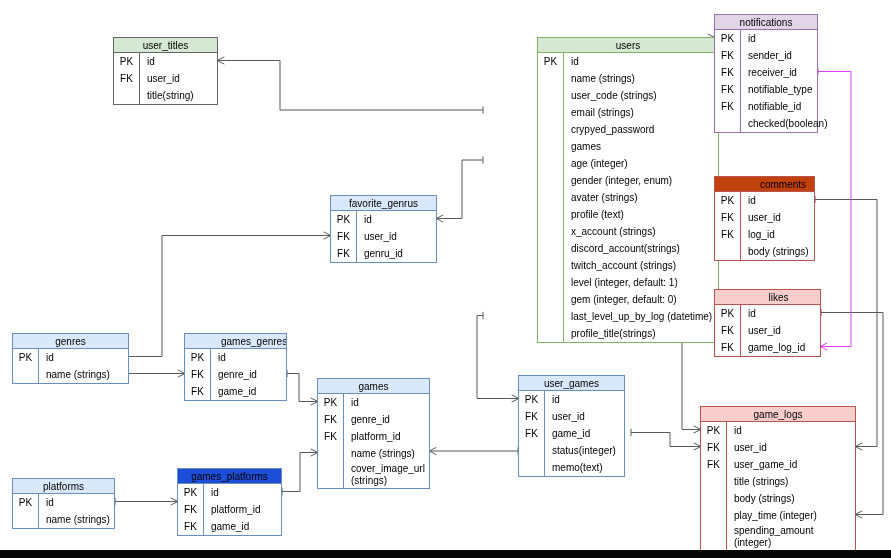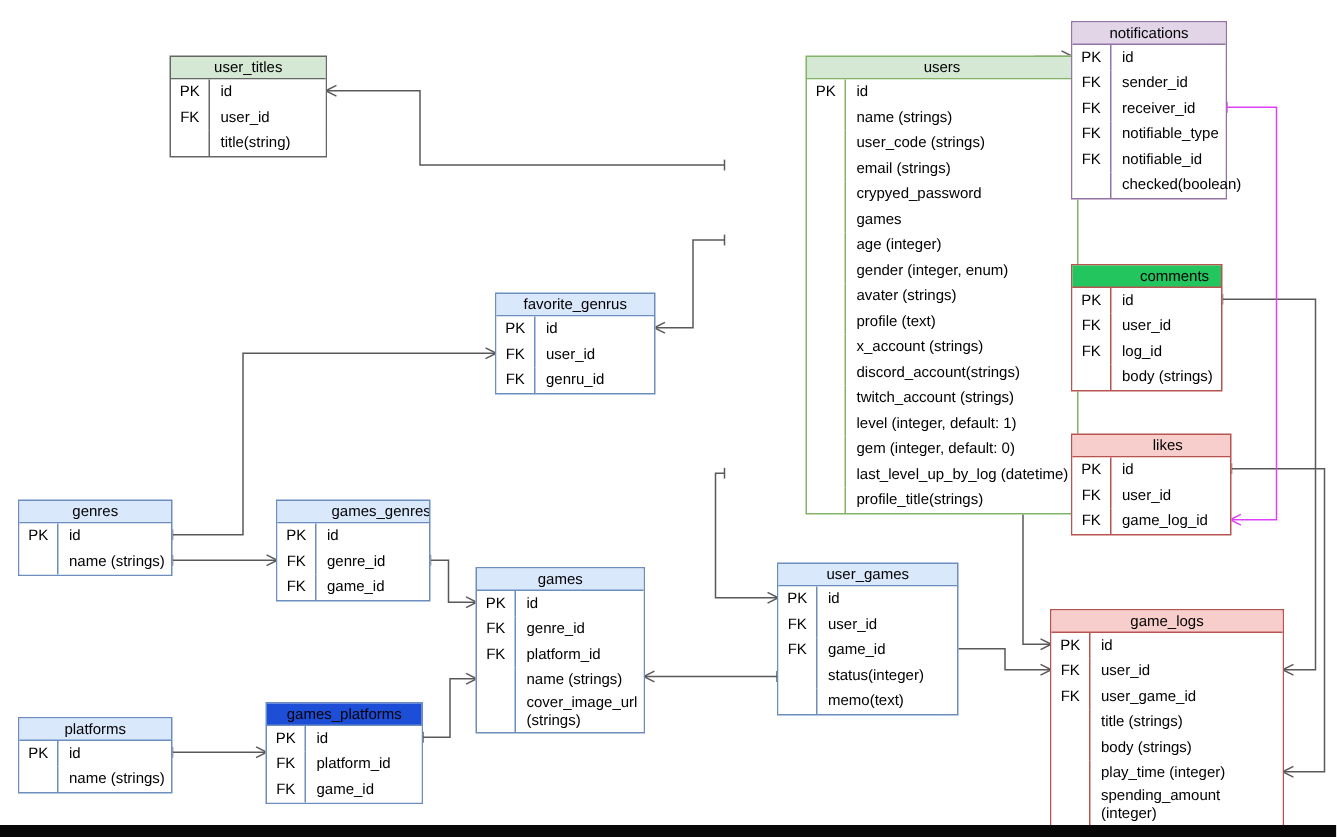--- a/index.html
+++ b/index.html
@@ -171,21 +171,21 @@
       <div class="row">
         <span class="key" style="border-color: rgb(150, 115, 166);">FK</span>
         <span class="field">notifiable_id</span>
       </div>
       <div class="row">
         <span class="key" style="border-color: rgb(150, 115, 166);"></span>
         <span class="field">checked(boolean)</span>
       </div>
     </div>
     <div class="ertable" style="left: 714px; top: 176px; width: 101px; border-color: rgb(184, 84, 80);">
-      <div class="hdr" style="background: #22c55e; border-color: rgb(184, 84, 80); padding-left: 39px;">comments</div>
+      <div class="hdr" style="background: #c2410c; border-color: rgb(184, 84, 80); padding-left: 39px;">comments</div>
       <div class="row">
         <span class="key" style="border-color: rgb(184, 84, 80);">PK</span>
         <span class="field">id</span>
       </div>
       <div class="row">
         <span class="key" style="border-color: rgb(184, 84, 80);">FK</span>
         <span class="field">user_id</span>
       </div>
       <div class="row">
         <span class="key" style="border-color: rgb(184, 84, 80);">FK</span>
@@ -250,21 +250,21 @@
       </div>
       <div class="row">
         <span class="key" style="border-color: rgb(108, 142, 191);">FK</span>
         <span class="field">user_id</span>
       </div>
       <div class="row">
         <span class="key" style="border-color: rgb(108, 142, 191);">FK</span>
         <span class="field">genru_id</span>
       </div>
     </div>
-    <div class="ertable" style="left: 12px; top: 333px; width: 103px; border-color: rgb(108, 142, 191);">
+    <div class="ertable" style="left: 12px; top: 333px; width: 117px; border-color: rgb(108, 142, 191);">
       <div class="hdr" style="background: rgb(218, 232, 252); border-color: rgb(108, 142, 191);">genres</div>
       <div class="row">
         <span class="key" style="border-color: rgb(108, 142, 191);">PK</span>
         <span class="field">id</span>
       </div>
       <div class="row">
         <span class="key" style="border-color: rgb(108, 142, 191);"></span>
         <span class="field">name (strings)</span>
       </div>
     </div>
@@ -299,21 +299,21 @@
       </div>
       <div class="row">
         <span class="key" style="border-color: rgb(108, 142, 191);"></span>
         <span class="field">name (strings)</span>
       </div>
       <div class="row">
         <span class="key" style="border-color: rgb(108, 142, 191);"></span>
         <span class="field">cover_image_url (strings)</span>
       </div>
     </div>
-    <div class="ertable" style="left: 518px; top: 375px; width: 121px; border-color: rgb(108, 142, 191);">
+    <div class="ertable" style="left: 518px; top: 375px; width: 107px; border-color: rgb(108, 142, 191);">
       <div class="hdr" style="background: rgb(218, 232, 252); border-color: rgb(108, 142, 191);">user_games</div>
       <div class="row">
         <span class="key" style="border-color: rgb(108, 142, 191);">PK</span>
         <span class="field">id</span>
       </div>
       <div class="row">
         <span class="key" style="border-color: rgb(108, 142, 191);">FK</span>
         <span class="field">user_id</span>
       </div>
       <div class="row">

